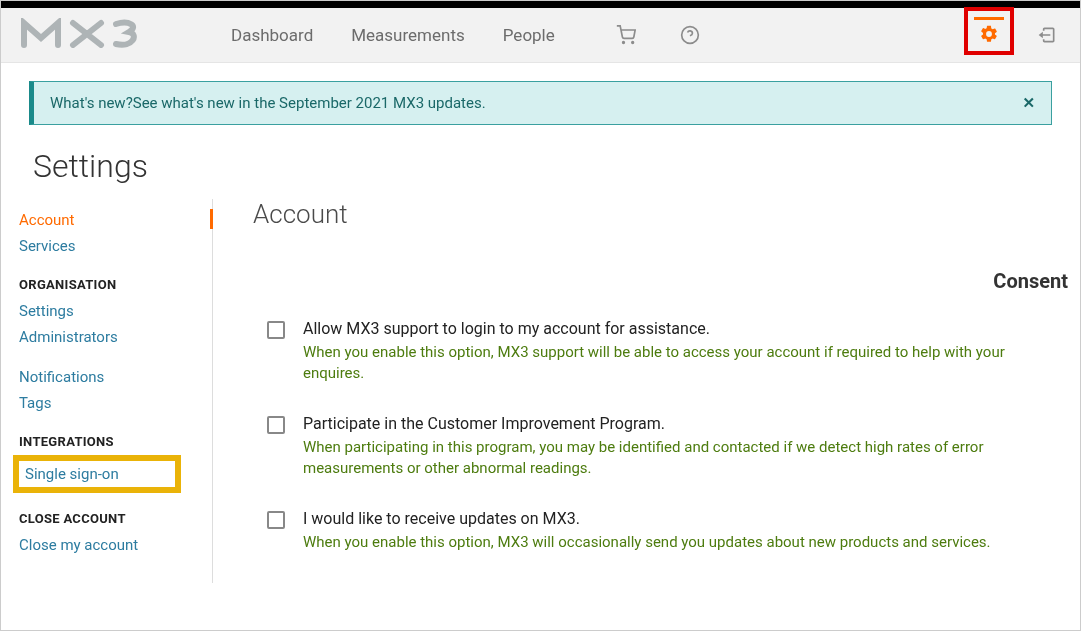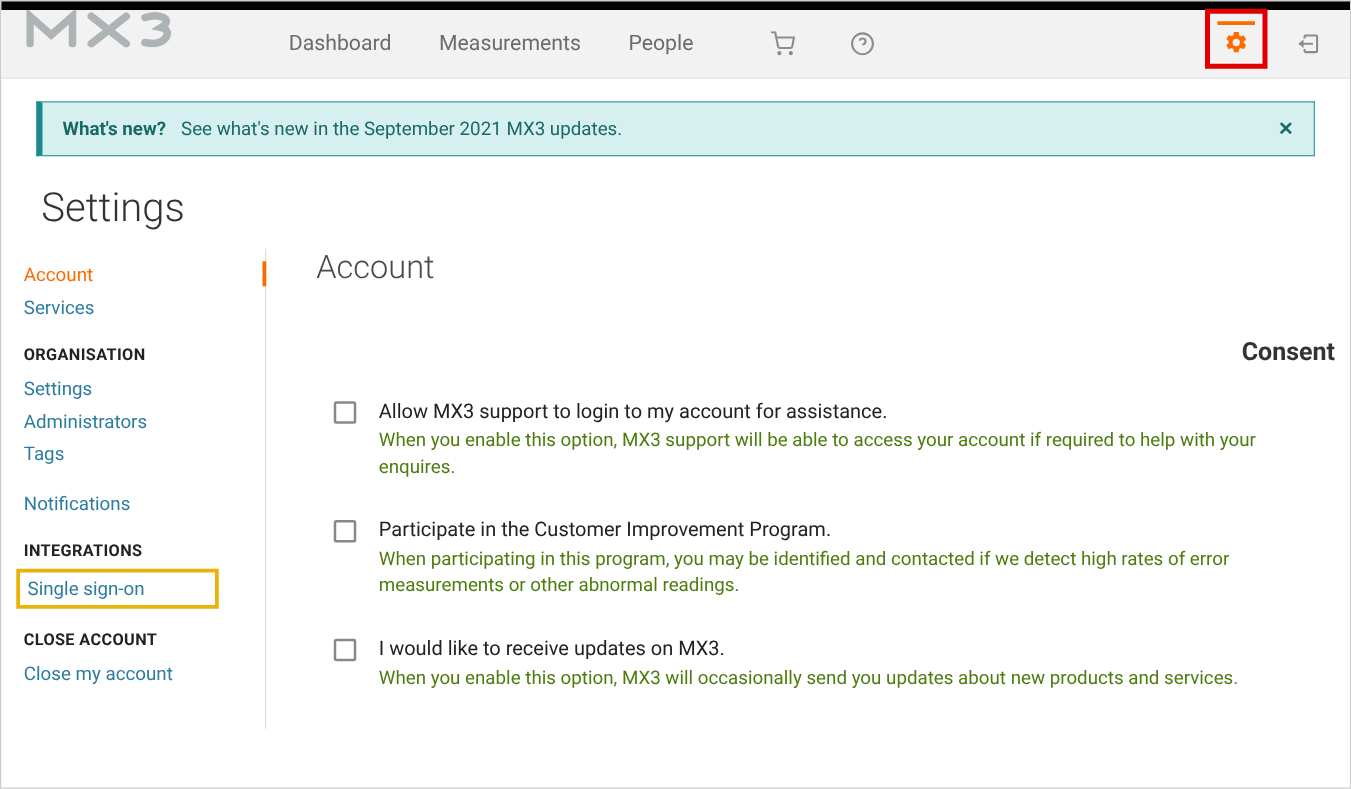--- a/index.html
+++ b/index.html
@@ -1,38 +1,38 @@
 <!DOCTYPE html>
 <html><head>
 <meta charset="utf-8">
 <style>
   * { box-sizing: border-box; margin: 0; padding: 0; }
   body { font-family: -apple-system, BlinkMacSystemFont, "Segoe UI", Roboto, Helvetica, Arial, sans-serif; background: #fff; }
   .frame { width: 1081px; height: 631px; border: 1px solid #ccc; position: relative; overflow: hidden; }
   .blackbar { height: 7px; background: #000; }
-  .topbar { height: 55px; background: #f2f2f2; display: flex; padding: 0 20px; border-bottom: 1px solid #e5e5e5; }
+  .topbar { height: 55px; background: #f2f2f2; display: flex; align-items: center; padding: 0 20px; border-bottom: 1px solid #e5e5e5; }
   .logo { color: #aeb4b6; margin-right: 40px; }
   .nav { display: flex; gap: 38px; align-items: center; flex: 1; }
   .nav a { color: #6c6c6c; font-size: 17px; text-decoration: none; cursor: pointer; }
   .topbar-icons { display: flex; align-items: center; gap: 20px; }
   .icon-btn { color: #8c8c8c; cursor: pointer; display: flex; align-items: center; justify-content: center; width: 26px; height: 26px; }
   .gear-highlight { border: 4px solid #e00000; padding: 4px 8px 10px 8px; position: relative; top: -4px; }
   .gear-highlight .topline { position: absolute; top: 6px; left: 6px; right: 6px; height: 3px; background: #ff6a00; }
   .gear-highlight svg { margin-top: 12px; }
   .banner { margin: 18px 28px 0 28px; background: #d6f0f0; border: 1px solid #3aa0a0; border-left: 5px solid #1a8a8a; color: #1a6868; padding: 12px 16px; display: flex; align-items: center; font-size: 15px; }
-  .banner .bold { font-weight: bold; margin-right: 12px; }
+  .banner .bold { font-weight: normal; margin-right: 0; }
   .banner .close { margin-left: auto; color: #1a6868; cursor: pointer; font-weight: bold; }
   .page-title { font-size: 32px; font-weight: 300; color: #333; margin: 22px 0 14px 32px; }
   .content { display: flex; padding: 0 12px; }
   .sidebar { width: 200px; padding-top: 8px; border-right: 1px solid #ddd; }
   .sidebar .group-title { font-size: 13px; font-weight: bold; color: #222; margin: 18px 0 6px 6px; letter-spacing: 0.3px; }
   .sidebar a { display: block; font-size: 15px; color: #2d7ca0; text-decoration: none; padding: 4px 6px; cursor: pointer; }
   .sidebar a.active { color: #ff6a00; position: relative; }
   .active-indicator { position: absolute; right: -1px; top: 2px; width: 3px; height: 20px; background: #ff6a00; }
-  .sso-highlight { border: 3px solid #eab308; display: inline-block; padding-right: 50px; }
+  .sso-highlight { border: 6px solid #eab308; display: inline-block; padding-right: 50px; }
   .main { flex: 1; padding: 0 0 0 40px; }
   .main h2 { font-size: 26px; font-weight: 300; color: #4a4a4a; margin-bottom: 40px; }
   .main h3 { font-size: 20px; font-weight: bold; color: #333; margin-bottom: 26px; text-align: right; }
   .option { display: flex; gap: 18px; margin: 0 0 30px 14px; }
   .checkbox { width: 18px; height: 18px; border: 2px solid #888; border-radius: 2px; flex-shrink: 0; margin-top: 2px; cursor: pointer; }
   .option-text .label { font-size: 16px; color: #222; margin-bottom: 4px; }
   .option-text .desc { font-size: 15px; color: #4d7c0f; line-height: 1.4; }
 </style>
 </head>
 <body>
@@ -100,22 +100,22 @@
     <div class="sidebar">
       <a class="active">
         <span>Account</span>
         <span class="active-indicator"></span>
       </a>
       <a>Services</a>
 
       <div class="group-title">ORGANISATION</div>
       <a>Settings</a>
       <a>Administrators</a>
+      <a style="margin-top:14px;">Notifications</a>
       <a>Tags</a>
-      <a style="margin-top:14px;">Notifications</a>
 
       <div class="group-title">INTEGRATIONS</div>
       <span class="sso-highlight">
         <a>Single sign-on</a>
       </span>
 
       <div class="group-title">CLOSE ACCOUNT</div>
       <a>Close my account</a>
     </div>
 

